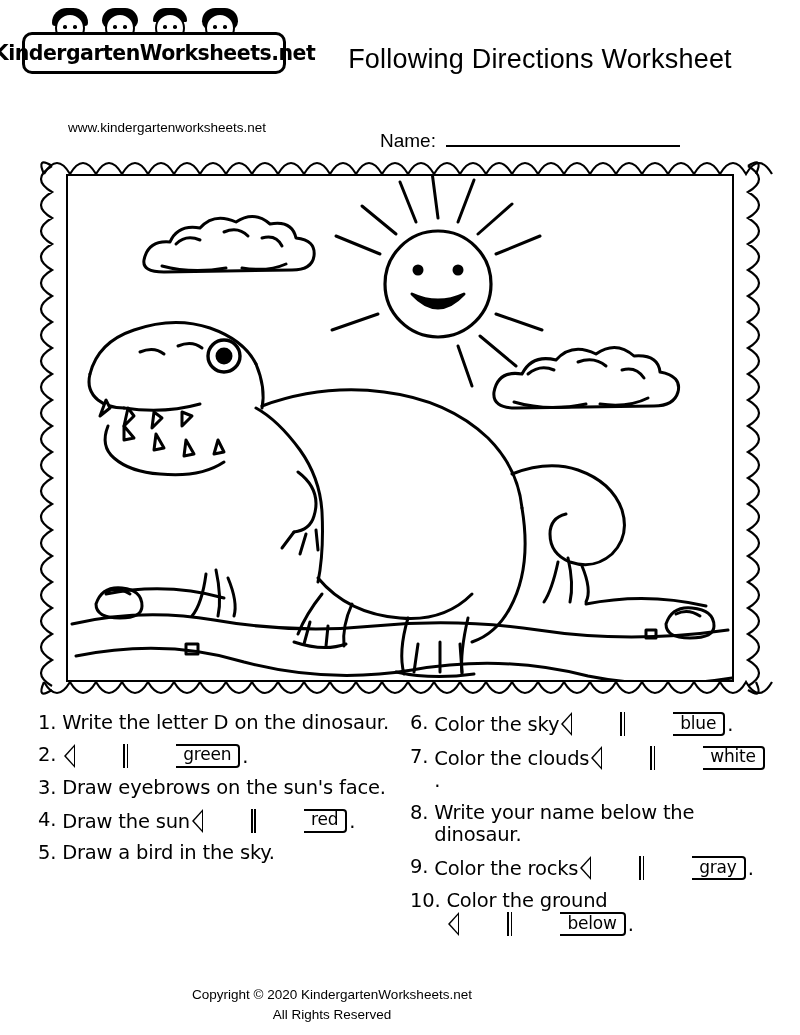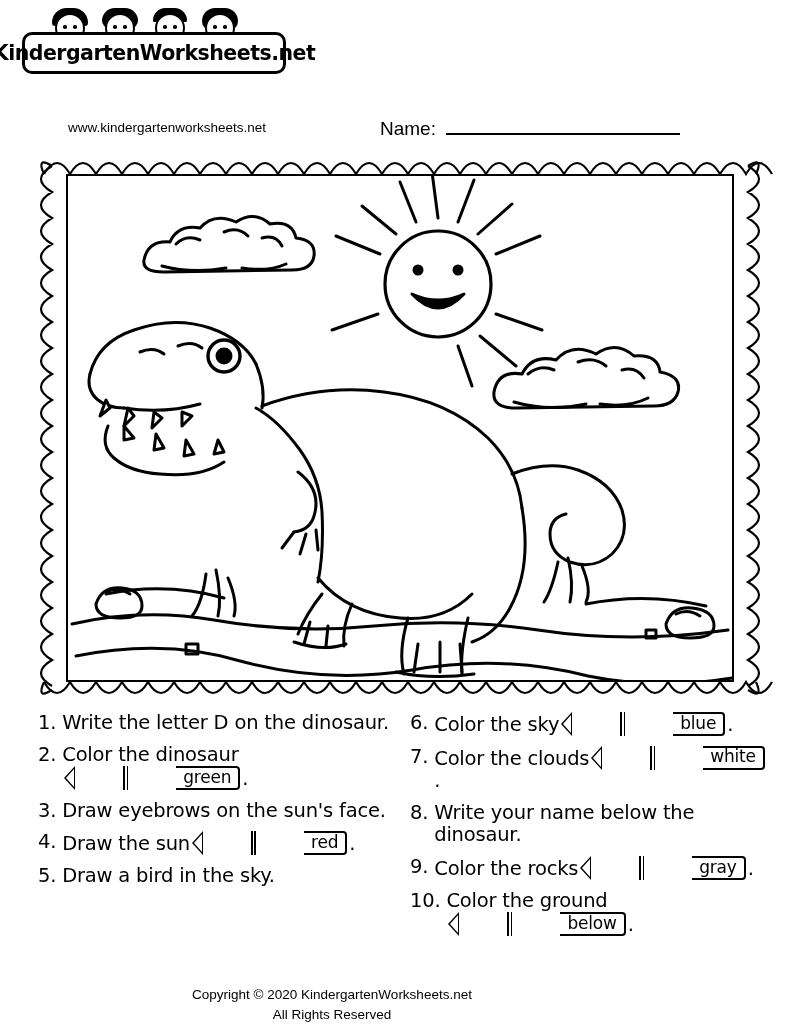--- a/index.html
+++ b/index.html
@@ -137,21 +137,21 @@
     width: 480px;
     text-align: center;
     font-size: 27px;
     font-family: "Liberation Sans", sans-serif;
     font-weight: normal;
     letter-spacing: 0.2px;
   }
   .name-row {
     position: absolute;
     left: 380px;
-    top: 118px;
+    top: 130px;
     display: flex;
     align-items: flex-end;
     justify-content: flex-end;
   }
   .name-label {
     font-size: 19px;
     font-family: "Liberation Sans", sans-serif;
   }
   .name-line {
     width: 234px;
@@ -335,20 +335,21 @@
           <div class="body"></div>
         </div>
       </div>
       <div class="logo-pill">
         <span class="logo-text">KindergartenWorksheets.net</span>
       </div>
     </div>
     <div class="logo-url">www.kindergartenworksheets.net</div>
   </div>
 
+  <div class="worksheet-title">Following Directions Worksheet</div>
 
   <div class="name-row">
     <span class="name-label">Name:</span>
     <span class="name-line"></span>
   </div>
 </div>
 
 <div class="frame-wrap">
 
   <svg class="scallop-border" width="748" height="560" viewBox="0 0 748 560">
@@ -489,21 +490,21 @@
   <div class="col col-left">
 
     <div class="item">
       <span class="num">1.</span>
       <span class="item-text">Write the letter D on the dinosaur.</span>
     </div>
 
     <div class="item">
       <span class="num">2.</span>
       <span class="item-text">
-        <span>Color the dinosaur</span><span class="crayon">
+        <span class="crayon">
             <span class="tip"></span>
             <span class="band"></span>
             <span class="body">
               <span>green</span>
             </span>
           </span><span>.</span>
       </span>
     </div>
 
     <div class="item">

